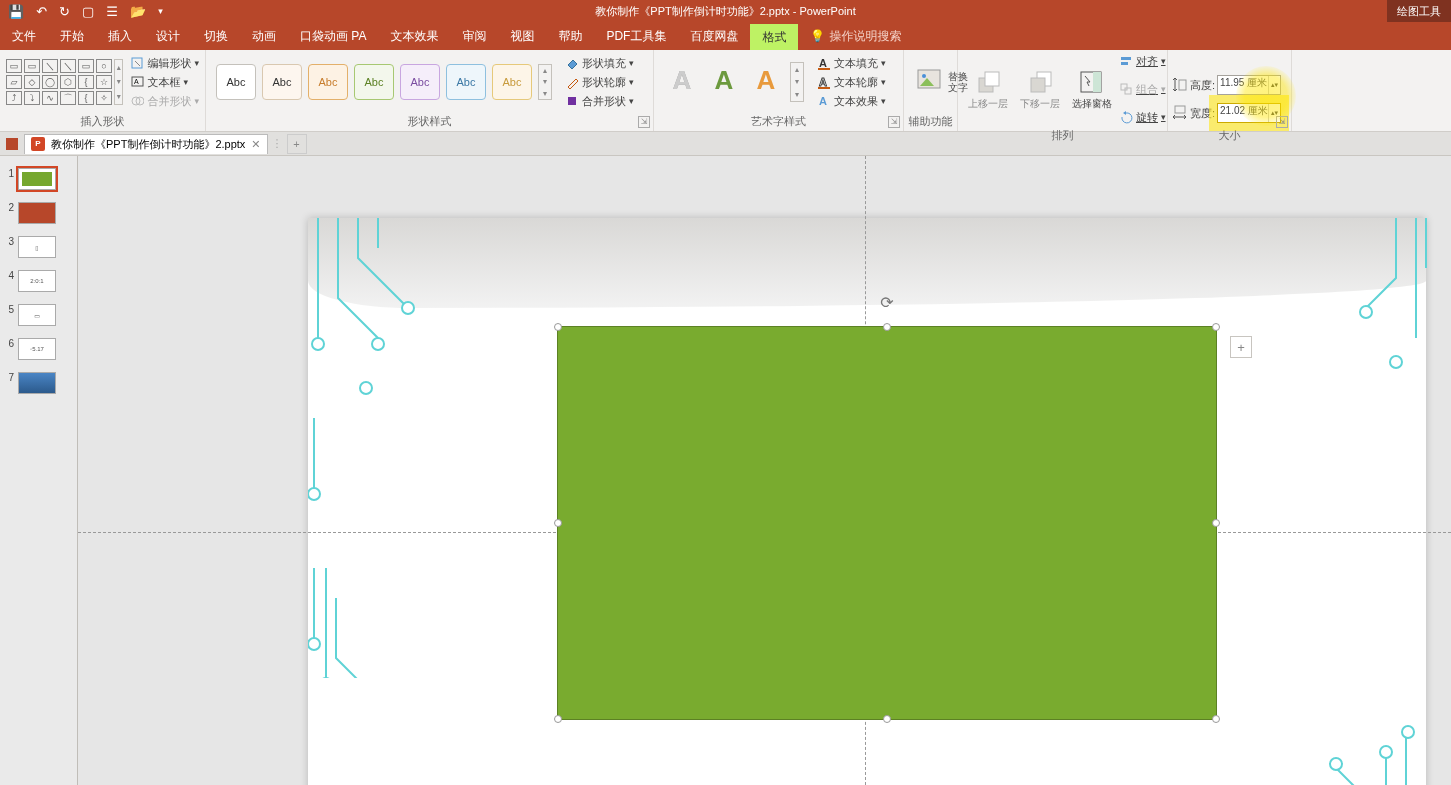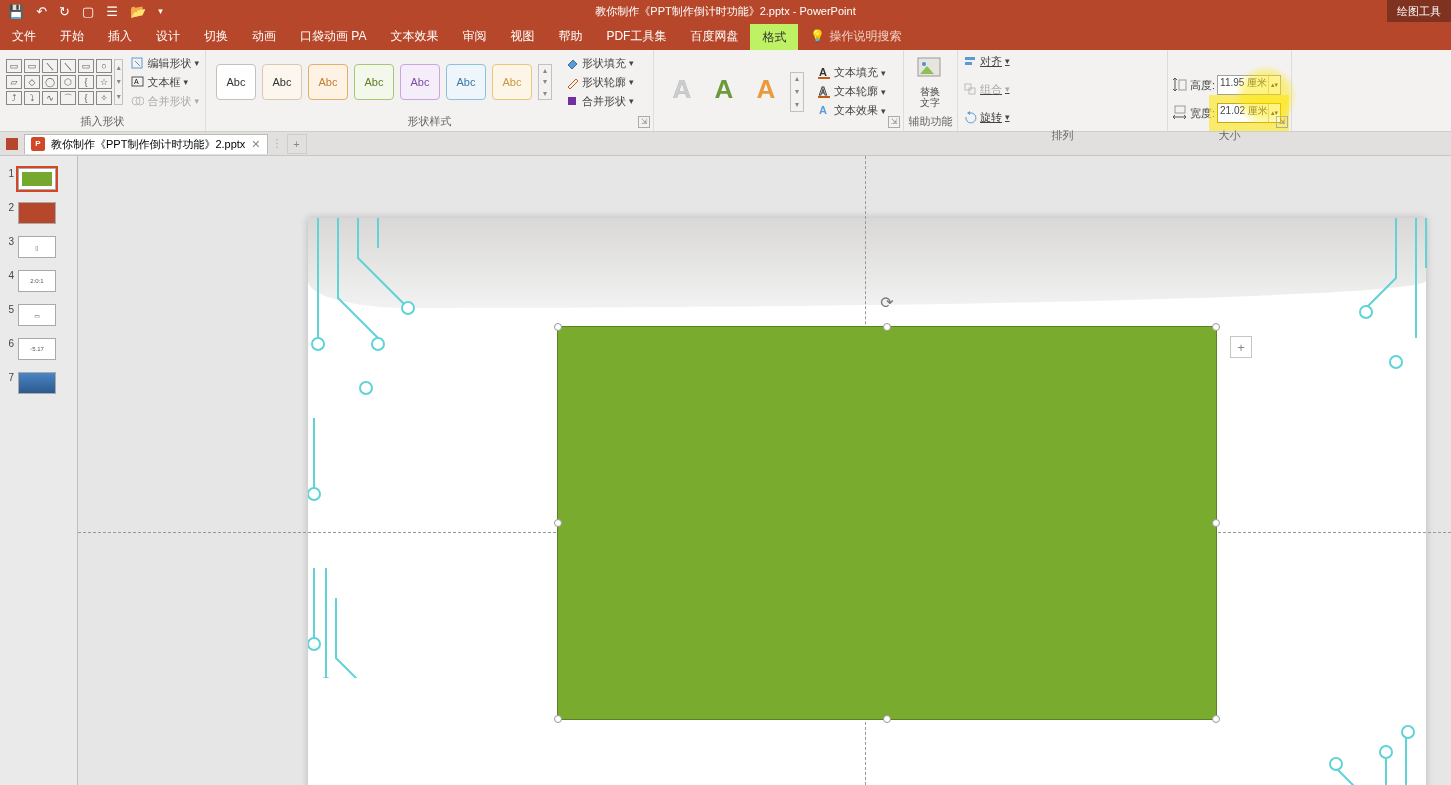--- a/index.html
+++ b/index.html
@@ -40,21 +40,21 @@
 .style-tools { display: flex; flex-direction: column; gap: 1px; padding-left: 6px; }
 
 
 .wordart-gallery { display: flex; gap: 6px; padding: 0 6px; }
 .wordart-item { width: 36px; height: 36px; display: flex; align-items: center; justify-content: center; font-size: 26px; font-weight: bold; font-family: Arial; }
 .wa1 { color: #ccc; text-shadow: 0 0 0 #999; }
 .wa2 { color: #6c9a3e; }
 .wa3 { color: #e89a3c; }
 
 
-.a11y-btn { display: flex; flex-direction: column; align-items: center; padding: 2px 6px; gap: 2px; justify-content: flex-end; }
+.a11y-btn { display: flex; flex-direction: row; align-items: center; padding: 2px 6px; gap: 2px; justify-content: flex-end; }
 .a11y-btn svg { width: 32px; height: 28px; }
 
 
 .arrange-row { display: flex; gap: 8px; padding: 0 4px; }
 .arrange-btn { display: flex; flex-direction: column; align-items: center; width: 44px; text-align: center; gap: 2px; font-size: 10px; line-height: 11px; color: #888; }
 .arrange-btn svg { width: 26px; height: 26px; }
 .arrange-small { display: flex; flex-direction: column; gap: 10px; padding-left: 2px; text-decoration: underline; }
 .arr-s { height: 18px; display: flex; align-items: center; gap: 3px; white-space: nowrap; }
 .arr-s svg { width: 13px; height: 13px; }
 
@@ -271,40 +271,65 @@
         </div>
         <div class="shape-tool">
           <svg>
               <text x="1" y="10" font-size="11" font-weight="bold" fill="#5b9bd5">A</text>
             </svg>
           <span>文本效果</span>
             <span style="font-size:9px;">▾</span>
         </div>
       </div>
     </div>
+    <div class="group-label">艺术字样式</div>
     <div class="dlg-launcher">⇲</div>
   </div>
 
   <div class="group" style="width:54px;">
     <div class="group-body">
       <div class="a11y-btn">
         <svg>
             <rect x="4" y="2" width="22" height="18" fill="#e8e4de" stroke="#999"></rect>
             <circle cx="10" cy="8" r="2" fill="#4a90d9"></circle>
             <path d="M6 18 L13 10 L20 18" fill="#8bbf5a"></path>
           </svg>
         <span style="font-size:10px;text-align:center;line-height:11px;white-space:pre;">替换
 文字</span>
       </div>
     </div>
     <div class="group-label">辅助功能</div>
   </div>
 
   <div class="group" style="width:210px;">
     <div class="group-body">
+      <div class="arrange-row">
+        <div class="arrange-btn">
+          <svg>
+              <rect x="4" y="8" width="14" height="14" fill="#d9d7d2" stroke="#bbb"></rect>
+              <rect x="10" y="2" width="14" height="14" fill="#fff" stroke="#bbb"></rect>
+            </svg>
+          <span>上移一层</span>
+        </div>
+        <div class="arrange-btn">
+          <svg>
+              <rect x="10" y="2" width="14" height="14" fill="#fff" stroke="#bbb"></rect>
+              <rect x="4" y="8" width="14" height="14" fill="#d9d7d2" stroke="#bbb"></rect>
+            </svg>
+          <span>下移一层</span>
+        </div>
+        <div class="arrange-btn" style="color:#444;">
+          <svg>
+              <rect x="2" y="2" width="20" height="20" fill="none" stroke="#555"></rect>
+              <rect x="14" y="2" width="8" height="20" fill="#cde5d6"></rect>
+              <path d="M6 6 L11 12 L8 12 L10 16" fill="none" stroke="#555"></path>
+            </svg>
+          <span>选择窗格</span>
+        </div>
+      </div>
       <div class="arrange-small">
         <div class="arr-s">
           <svg>
               <rect x="1" y="2" width="10" height="3" fill="#5b9bd5"></rect>
               <rect x="1" y="7" width="7" height="3" fill="#5b9bd5"></rect>
             </svg>
           <span>对齐</span>
             <span style="font-size:9px;">▾</span>
         </div>
         <div class="arr-s" style="color:#aaa;">

